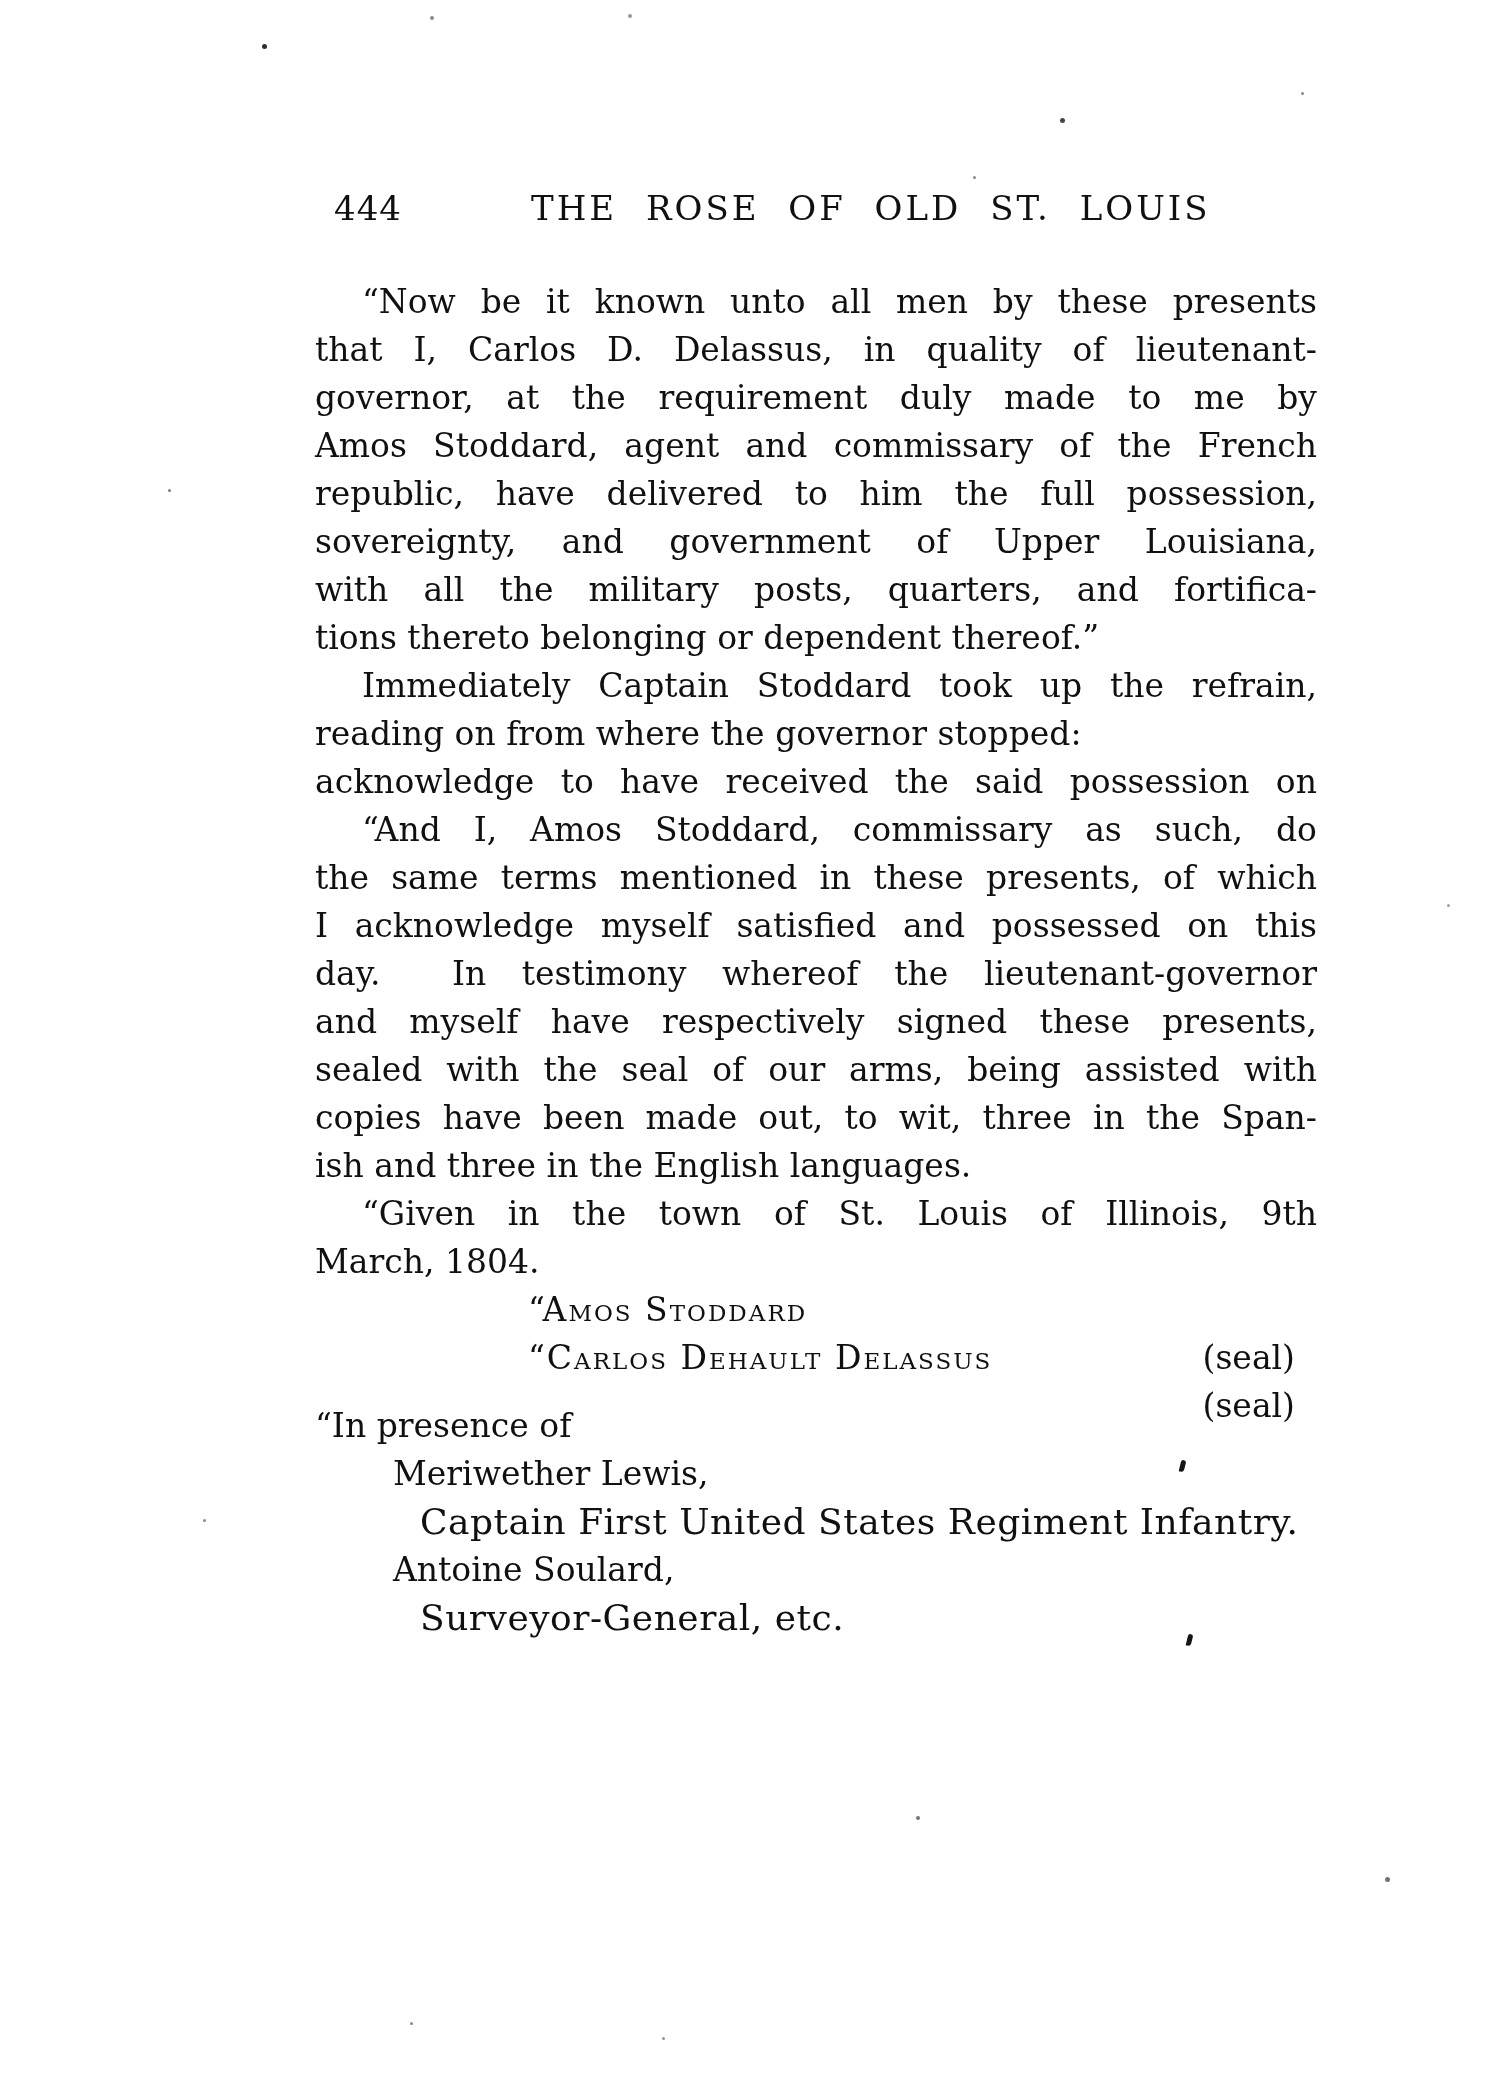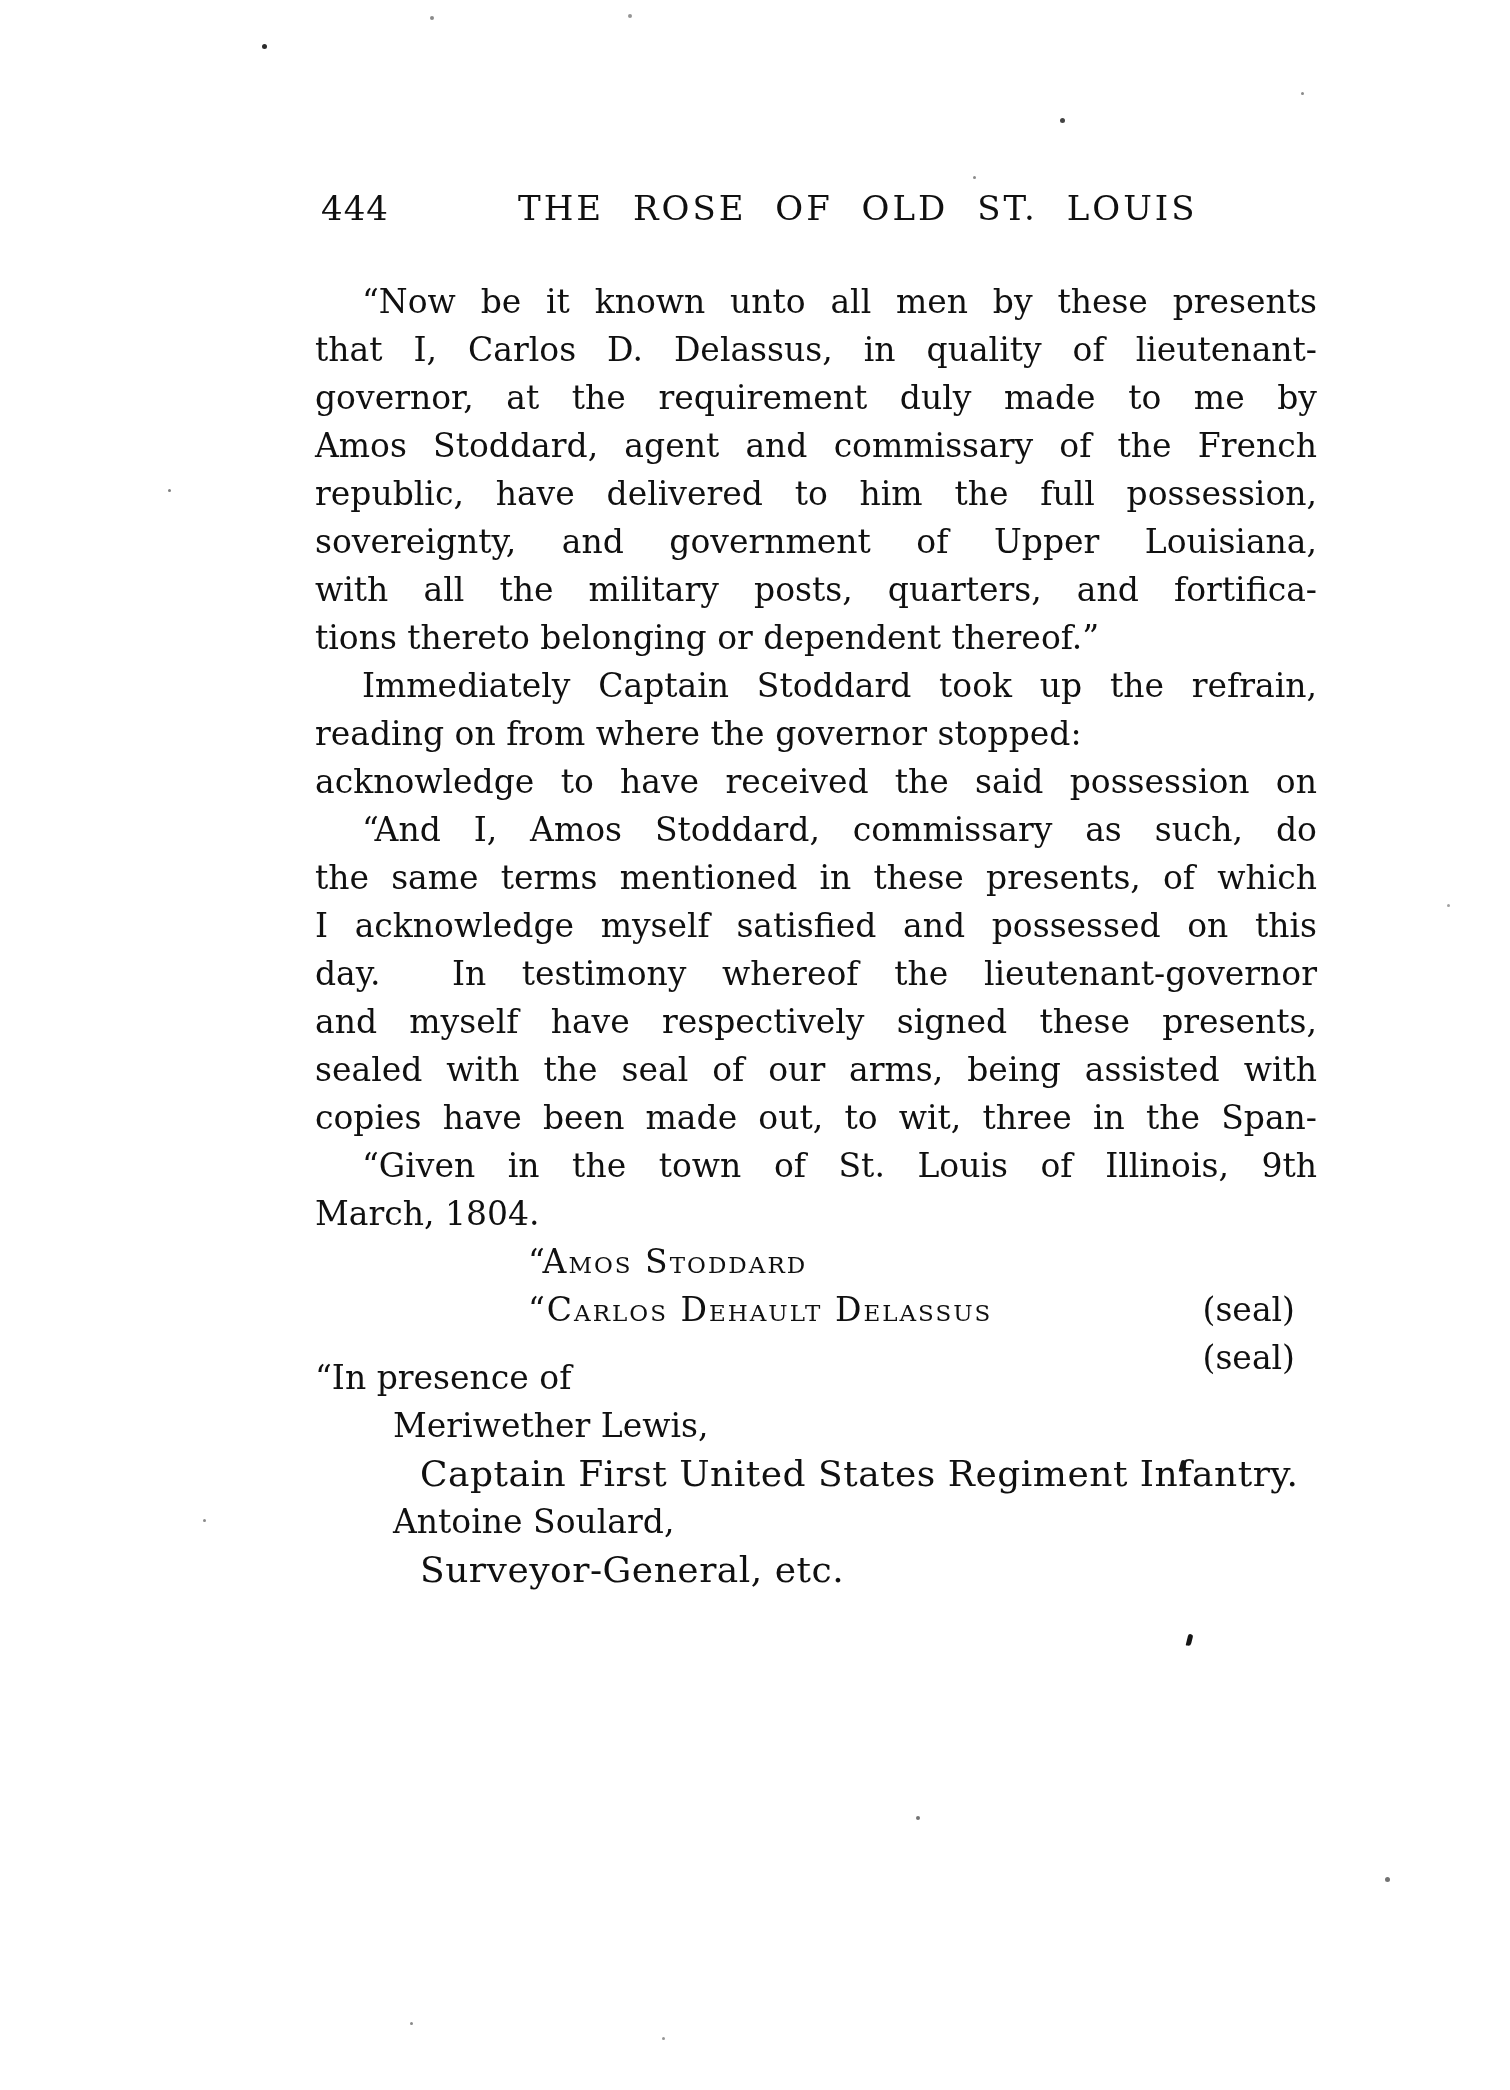--- a/index.html
+++ b/index.html
@@ -13,21 +13,21 @@
     height: 2090px;
     background: #ffffff;
     color: #101010;
     font-family: "DejaVu Serif", "Liberation Serif", serif;
     overflow: hidden;
   }
   
   .running-head {
     position: absolute;
     top: 188px;
-    left: 315px;
+    left: 328px;
     width: 1002px;
     height: 50px;
     font-size: 34px;
   }
   .page-num {
     position: absolute;
     left: 6px;
     top: 0;
     letter-spacing: 1px;
   }
@@ -137,20 +137,21 @@
 
     <div>
       <div class="line">acknowledge to have received the said possession on</div>
       <div class="line indent">“And I, Amos Stoddard, commissary as such, do</div>
       <div class="line">the same terms mentioned in these presents, of which</div>
       <div class="line">I acknowledge myself satisfied and possessed on this</div>
       <div class="line">day.&nbsp; In testimony whereof the lieutenant-governor</div>
       <div class="line">and myself have respectively signed these presents,</div>
       <div class="line">sealed with the seal of our arms, being assisted with</div>
       <div class="line">copies have been made out, to wit, three in the Span-</div>
+      <div class="line last">ish and three in the English languages.</div>
     </div>
 
     <div>
       <div class="line indent">“Given in the town of St. Louis of Illinois, 9th</div>
       <div class="line last">March, 1804.</div>
     </div>
 
     <div>
       <div class="sig-row">
         <span class="sig-name">“Amos Stoddard</span>

